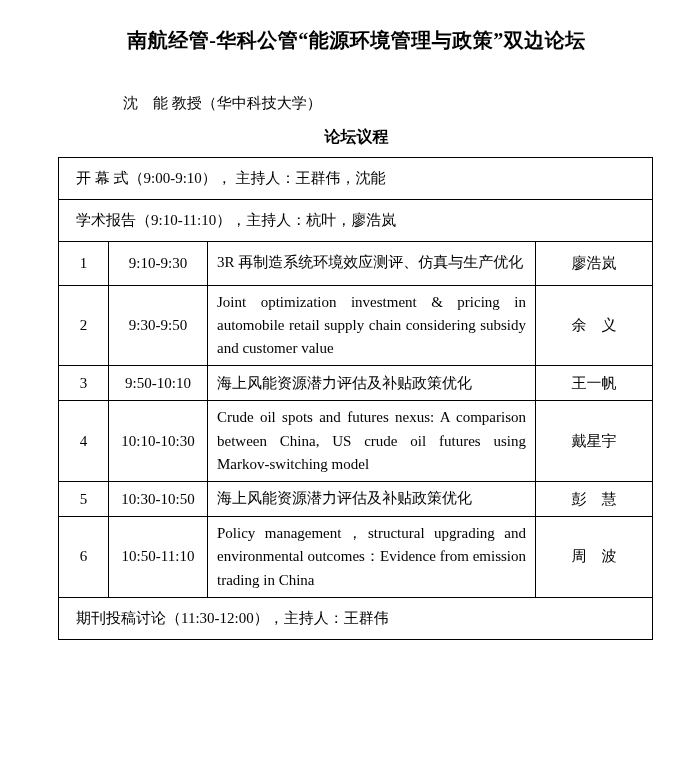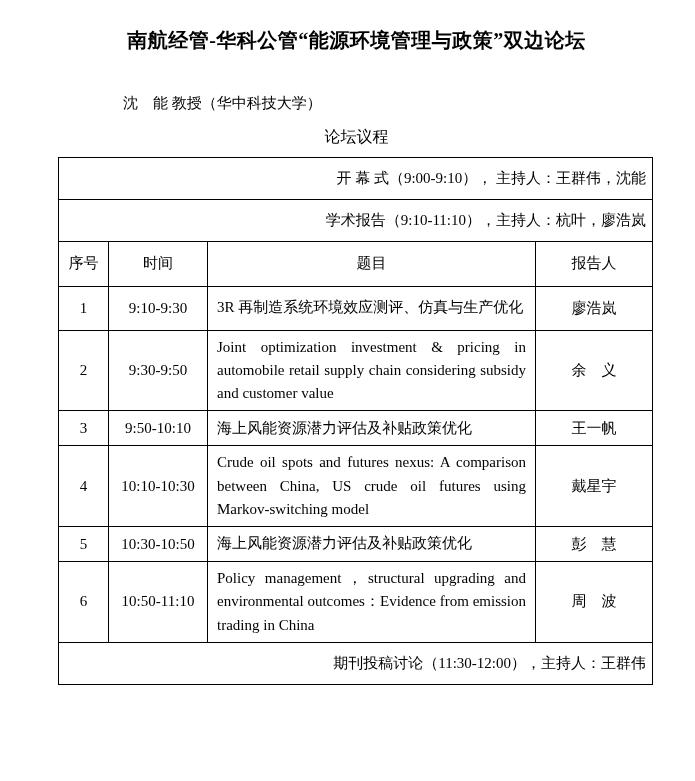--- a/index.html
+++ b/index.html
@@ -25,40 +25,40 @@
   .info-block { font-size: 15px; }
   .info-line {
     line-height: 27.5px;
     white-space: pre;
     padding-left: 5px;
   }
   .info-label { font-weight: bold; }
   .info-line.indent { padding-left: 65px; }
   .agenda-heading {
     font-size: 16px;
-    font-weight: normal;
+    font-weight: bold;
     text-align: center;
     line-height: 24px;
     margin-top: 7px;
     margin-bottom: 8px;
   }
   table.agenda {
     border-collapse: collapse;
     table-layout: fixed;
     width: 594px;
   }
   table.agenda td, table.agenda th {
     border: 1.5px solid #000;
     font-size: 15px;
     font-weight: normal;
     vertical-align: middle;
     overflow: hidden;
   }
   .section-cell {
-    text-align: right;
+    text-align: left;
     padding: 8px 6px 8px 17px;
     height: 42px;
   }
   th.col-head {
     font-weight: bold;
     text-align: center;
     height: 45px;
   }
   td.cell-no, td.cell-time, td.cell-speaker { text-align: center; }
   td.cell-title {
@@ -89,26 +89,20 @@
         <col style="width:99px">
         <col style="width:328px">
         <col style="width:117px">
     </colgroup>
     <tbody>
         <tr>
       <td class="section-cell" colspan="4">开 幕 式（9:00-9:10）， 主持人：王群伟，沈能</td>
     </tr>
     <tr>
       <td class="section-cell" colspan="4">学术报告（9:10-11:10），主持人：杭叶，廖浩岚</td>
-    </tr>
-    <tr>
-      <th class="col-head">序号</th>
-      <th class="col-head">时间</th>
-      <th class="col-head">题目</th>
-      <th class="col-head">报告人</th>
     </tr>
     <tr class="r-two">
       <td class="cell-no">1</td>
       <td class="cell-time">9:10-9:30</td>
       <td class="cell-title">3R 再制造系统环境效应测评、仿真与生产优化</td>
       <td class="cell-speaker">廖浩岚</td>
     </tr>
     <tr class="r-three">
       <td class="cell-no">2</td>
       <td class="cell-time">9:30-9:50</td>

